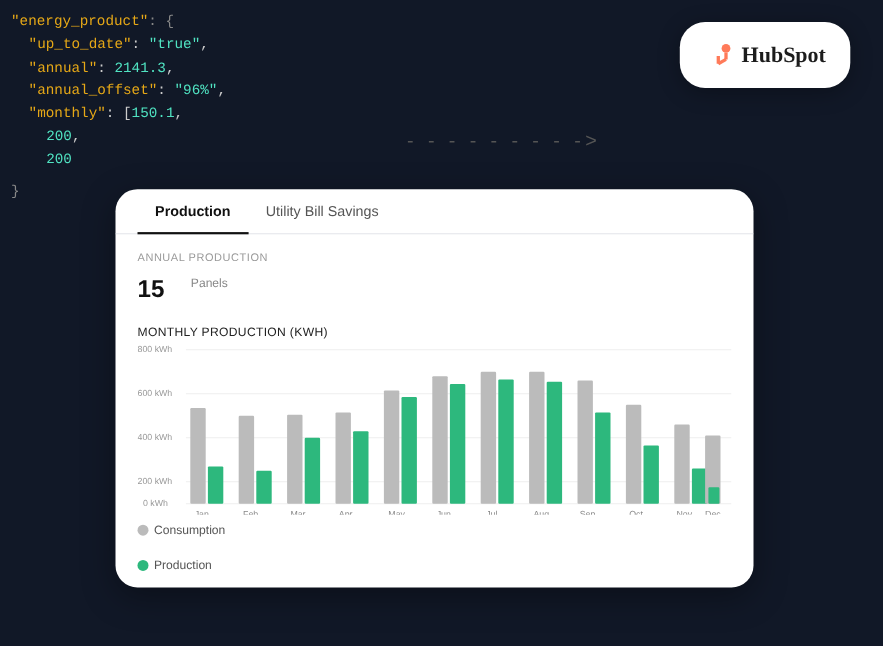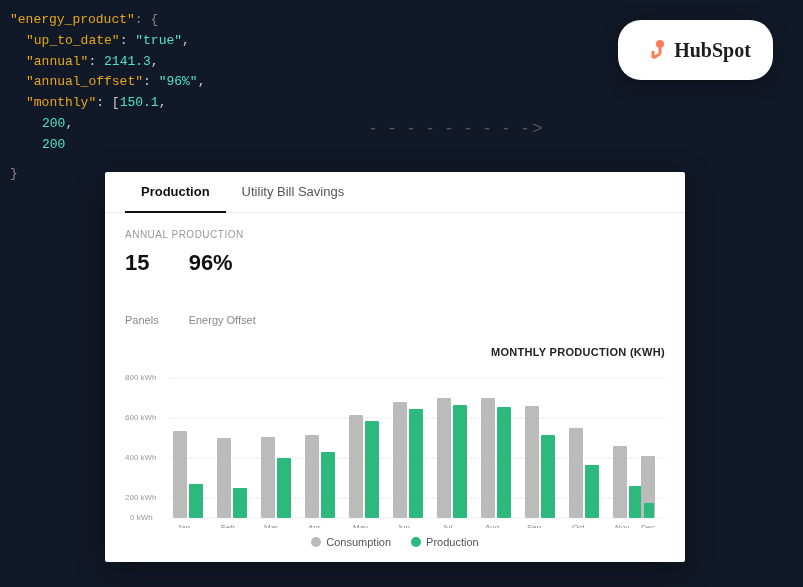--- a/index.html
+++ b/index.html
@@ -80,21 +80,21 @@
       letter-spacing: -0.3px;
     }
 
     
     .dashboard-card {
       position: absolute;
       top: 172px;
       left: 105px;
       width: 580px;
       background: white;
-      border-radius: 2px;
+      border-radius: 20px;
       box-shadow: 0 8px 30px rgba(0,0,0,0.35);
       z-index: 4;
       overflow: hidden;
     }
 
     
     .tabs {
       display: flex;
       border-bottom: 1px solid #e5e7eb;
       padding: 0 20px;
@@ -124,60 +124,59 @@
       letter-spacing: 0.5px;
       margin-bottom: 10px;
     }
     .annual-stats {
       display: flex;
       gap: 30px;
       align-items: flex-end;
     }
     .stat-item {
       display: flex;
-      flex-direction: column;
-      gap: 36px;
+      flex-direction: row;
     }
     .stat-value {
       font-size: 22px;
       font-weight: 700;
       color: #111;
     }
     .stat-label {
       font-size: 11px;
       color: #888;
       margin-top: 2px;
+      margin-left: 24px;
     }
 
     
     .chart-section {
       padding: 10px 20px 14px;
     }
     .chart-title {
       font-size: 11px;
-      font-weight: 700;
+      font-weight: 400;
       color: #222;
       text-transform: uppercase;
       letter-spacing: 0.3px;
-      margin-bottom: 10px;
-      text-align: right;
     }
     .chart-container {
       position: relative;
       height: 160px;
     }
     .chart-svg {
       width: 100%;
       height: 100%;
     }
     .legend {
       display: flex;
-      justify-content: center;
+      justify-content: flex-start;
       gap: 20px;
       margin-top: 8px;
+      flex-direction: column;
     }
     .legend-item {
       display: flex;
       align-items: center;
       gap: 5px;
       font-size: 11px;
       color: #555;
     }
     .legend-dot {
       width: 10px;
@@ -225,24 +224,20 @@
     <div class="tab active">Production</div>
     <div class="tab">Utility Bill Savings</div>
   </div>
 
   <div class="annual-section">
     <div class="annual-label">ANNUAL PRODUCTION</div>
     <div class="annual-stats">
       <div class="stat-item">
         <span class="stat-value">15</span>
         <span class="stat-label">Panels</span>
-      </div>
-      <div class="stat-item">
-        <span class="stat-value">96%</span>
-        <span class="stat-label">Energy Offset</span>
       </div>
     </div>
   </div>
 
   <div class="chart-section">
     <div class="chart-title">MONTHLY PRODUCTION (KWH)</div>
     <div class="chart-container">
       <svg class="chart-svg" viewBox="0 0 540 160">
 
         <text x="0" y="12" font-size="8" fill="#999">800 kWh</text>

